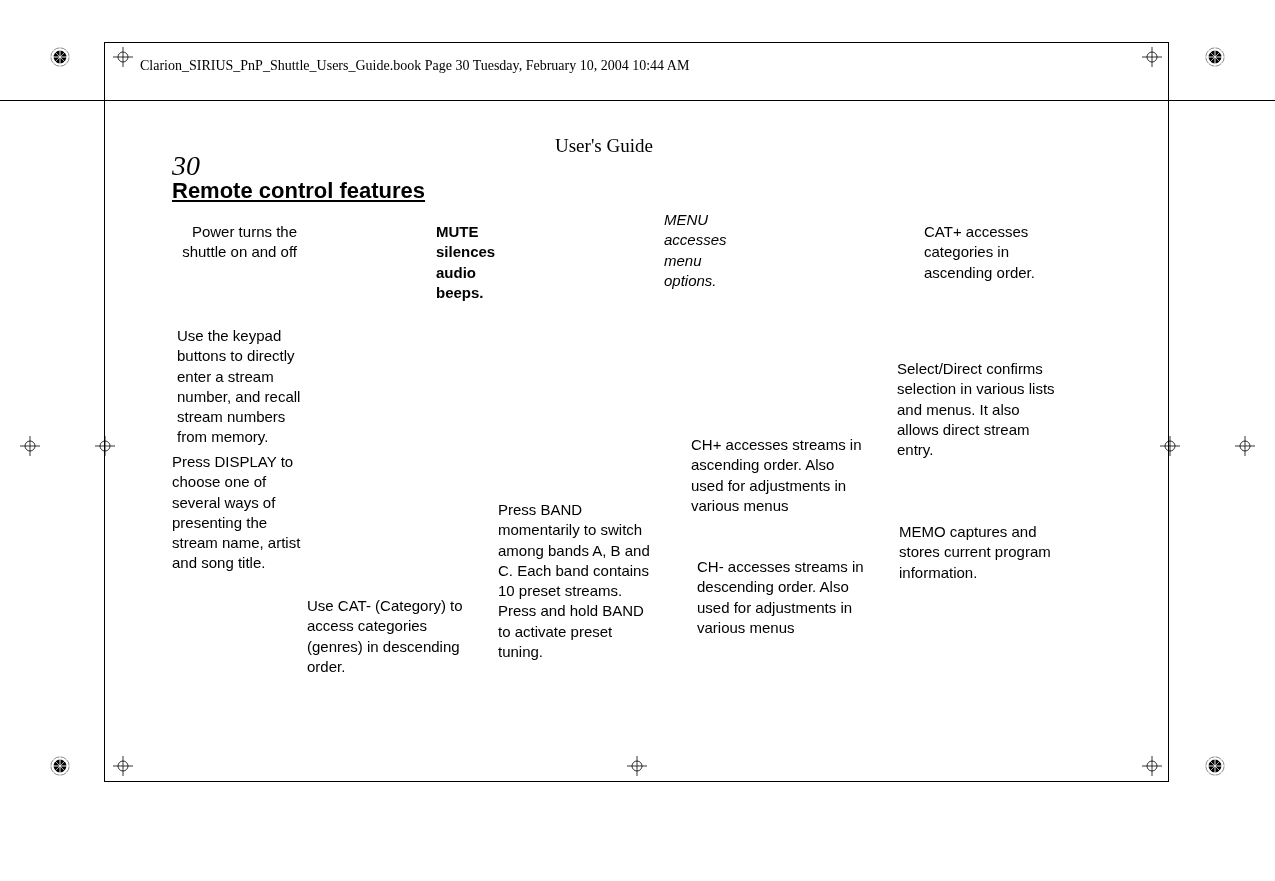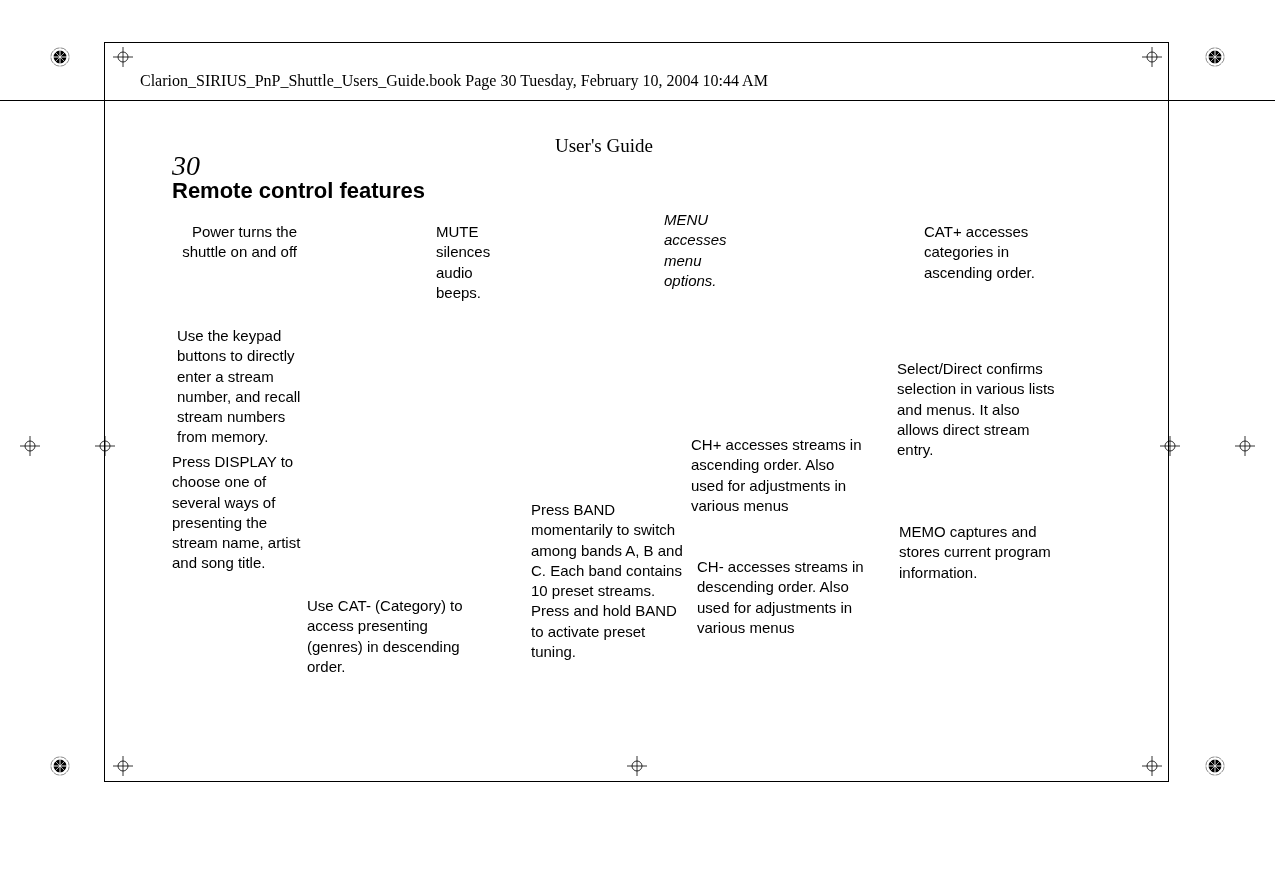--- a/index.html
+++ b/index.html
@@ -32,23 +32,22 @@
     }
     .target-icon {
       position: absolute;
       width: 20px;
       height: 20px;
     }
     .header-line {
       position: absolute;
       top: 58px;
       left: 140px;
-      font-size: 16px;
+      font-size: 14px;
       font-family: "Times New Roman", serif;
-      margin-top: 14px;
     }
     .top-rule {
       position: absolute;
       top: 100px;
       left: 0;
       width: 1275px;
       height: 1px;
       background: #000;
     }
     .page-number {
@@ -66,20 +65,21 @@
       left: 555px;
       font-size: 19px;
       font-family: "Times New Roman", serif;
     }
     .section-title {
       position: absolute;
       top: 178px;
       left: 172px;
       font-size: 22px;
       font-weight: bold;
+      text-decoration: underline;
     }
     .desc-block {
       position: absolute;
       font-size: 15px;
       line-height: 1.35;
     }
   </style>
 </head>
 <body>
 
@@ -168,31 +168,31 @@
 
 <div class="header-line">Clarion_SIRIUS_PnP_Shuttle_Users_Guide.book  Page 30  Tuesday, February 10, 2004  10:44 AM</div>
 
 <div class="page-number">30</div>
 
 <div class="header-center">User's Guide</div>
 
 <div class="section-title">Remote control features</div>
 
 <div class="desc-block" style="top:222px; left:177px; width:120px;text-align:right;">Power turns the shuttle on and off</div>
-<div class="desc-block" style="top:222px; left:436px; width:80px;">MUTE silences audio beeps.</div>
+<div class="desc-block" style="top:222px; left:436px; width:80px;font-weight:bold;">MUTE silences audio beeps.</div>
 <div class="desc-block" style="top:210px; left:664px; width:90px;font-style:italic;">MENU accesses menu options.</div>
 <div class="desc-block" style="top:222px; left:924px; width:140px;">CAT+ accesses categories in ascending order.</div>
 
 <div class="desc-block" style="top:326px; left:177px; width:130px;">Use the keypad buttons to directly enter a stream number, and recall stream numbers from memory.</div>
 
 <div class="desc-block" style="top:359px; left:897px; width:165px;">Select/Direct confirms selection in various lists and menus. It also allows direct stream entry.</div>
 
 <div class="desc-block" style="top:435px; left:691px; width:175px;">CH+ accesses streams in ascending order. Also used for adjustments in various menus</div>
 
 <div class="desc-block" style="top:452px; left:172px; width:135px;">Press DISPLAY to choose one of several ways of presenting the stream name, artist and song title.</div>
 
-<div class="desc-block" style="top:500px; left:498px; width:160px;margin-left:33px;">Press BAND momentarily to switch among bands A, B and C. Each band contains 10 preset streams. Press and hold BAND to activate preset tuning.</div>
+<div class="desc-block" style="top:500px; left:498px; width:160px;">Press BAND momentarily to switch among bands A, B and C. Each band contains 10 preset streams. Press and hold BAND to activate preset tuning.</div>
 
 <div class="desc-block" style="top:522px; left:899px; width:160px;">MEMO captures and stores current program information.</div>
 
 <div class="desc-block" style="top:557px; left:697px; width:175px;">CH- accesses streams in descending order. Also used for adjustments in various menus</div>
 
-<div class="desc-block" style="top:596px; left:307px; width:165px;">Use CAT- (Category) to access presenting (genres) in descending order.</div>
+<div class="desc-block" style="top:596px; left:307px; width:165px;">Use CAT- (Category) to access categories (genres) in descending order.</div>
 
 </body></html>

